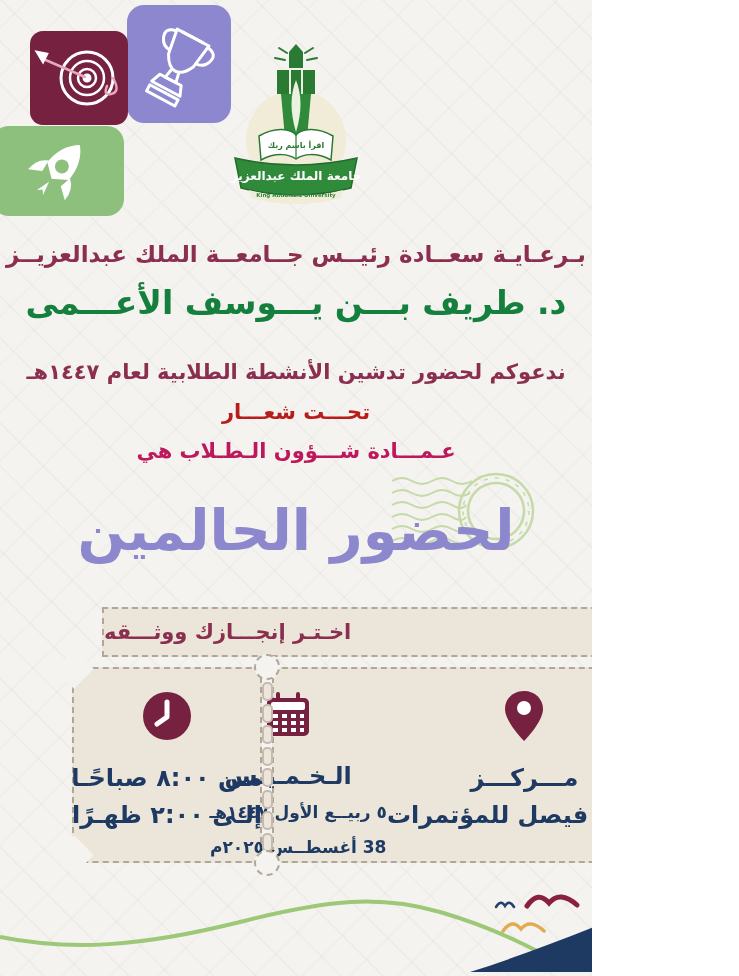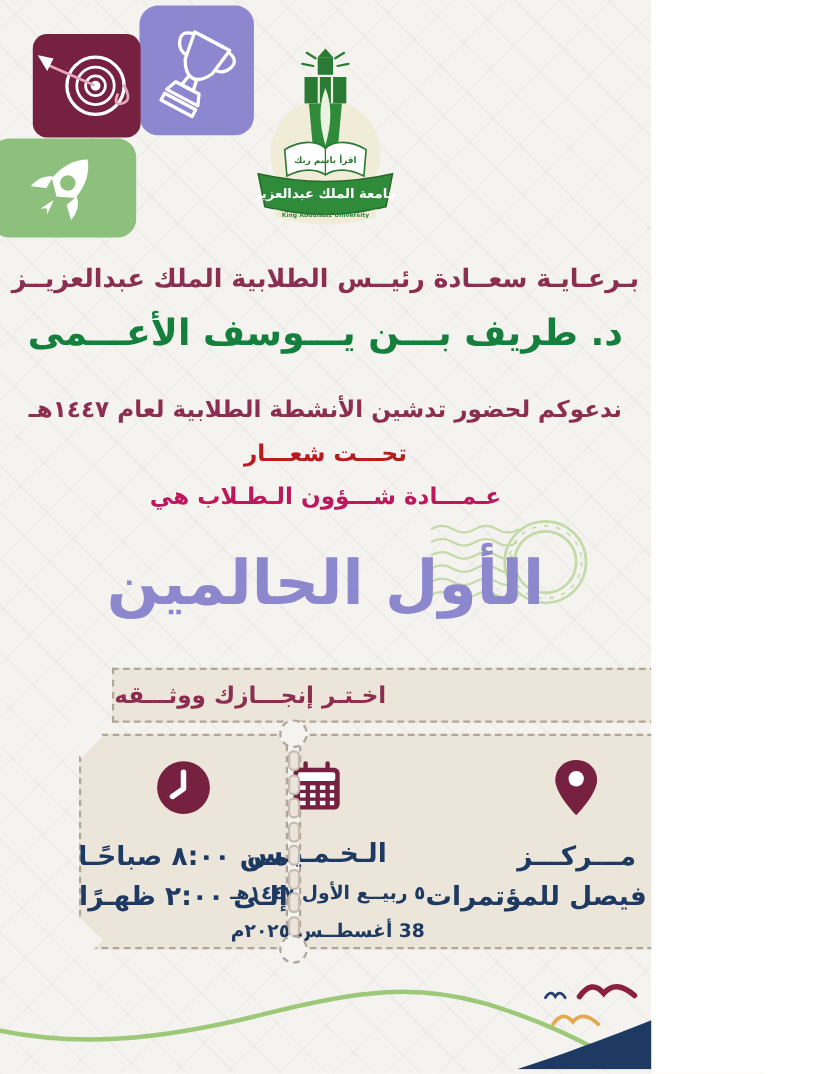--- a/index.html
+++ b/index.html
@@ -135,42 +135,42 @@
       </g>
       <g>
         <path d="M14 118 Q75 132 136 118 L130 148 Q75 162 20 148 Z" fill="#2f8a3a" stroke="#256b2c" stroke-width="1.5"></path>
         <text x="75" y="140" text-anchor="middle" font-size="12" font-weight="bold" fill="#ffffff">جامعة الملك عبدالعزيز</text>
         <path d="M28 150 Q75 163 122 150 L120 158 Q75 170 30 158 Z" fill="#f1ecd8"></path>
         <text x="75" y="157" text-anchor="middle" font-size="5.5" font-weight="bold" fill="#2f8a3a">King Abdulaziz University</text>
       </g>
     </svg>
   </div>
 
-  <div class="line patronage">بـرعـايـة سعــادة رئيــس الطلابية الملك عبدالعزيــز</div>
+  <div class="line patronage">بـرعـايـة سعــادة رئيــس جــامعــة الملك عبدالعزيــز</div>
   <div class="line president">د. طريف بـــن يـــوسف الأعـــمى</div>
   <div class="line invite">ندعوكم لحضور تدشين الأنشطة الطلابية لعام ١٤٤٧هـ</div>
   <div class="line under-slogan">تحـــت شعـــار</div>
   <div class="line deanship">عـمـــادة شـــؤون الـطـلاب هي</div>
 
   <div class="stamp">
     <svg width="150" height="100" viewBox="0 0 150 100">
       <g fill="none" stroke="#c4daa8" stroke-width="2.5">
         <circle cx="106" cy="45" r="37"></circle>
         <circle cx="106" cy="45" r="28"></circle>
         <circle cx="106" cy="45" r="33" stroke-width="1.5" stroke-dasharray="4 7"></circle>
         <path d="M2 15 q10 -6 20 0 t20 0 t20 0 t20 0" stroke-width="2"></path>
         <path d="M2 27 q10 -6 20 0 t20 0 t20 0 t18 0" stroke-width="2"></path>
         <path d="M2 39 q10 -6 20 0 t20 0 t20 0 t14 0" stroke-width="2"></path>
         <path d="M2 51 q10 -6 20 0 t20 0 t20 0 t14 0" stroke-width="2"></path>
         <path d="M2 63 q10 -6 20 0 t20 0 t20 0 t18 0" stroke-width="2"></path>
         <path d="M2 75 q10 -6 20 0 t20 0 t20 0 t20 0" stroke-width="2"></path>
       </g>
     </svg>
   </div>
-  <div class="line slogan">الأول الحالمين</div>
+  <div class="line slogan">لحضور الحالمين</div>
 
   <div class="band">
     <span>اخـتـر إنجـــازك ووثـــقه</span>
   </div>
 
   <div class="ticket-piece stub">
     <div class="col">
       <div class="tk-icon">
         <svg width="50" height="50" viewBox="0 0 50 50">
           <circle cx="25" cy="25" r="24" fill="#75213f"></circle>

